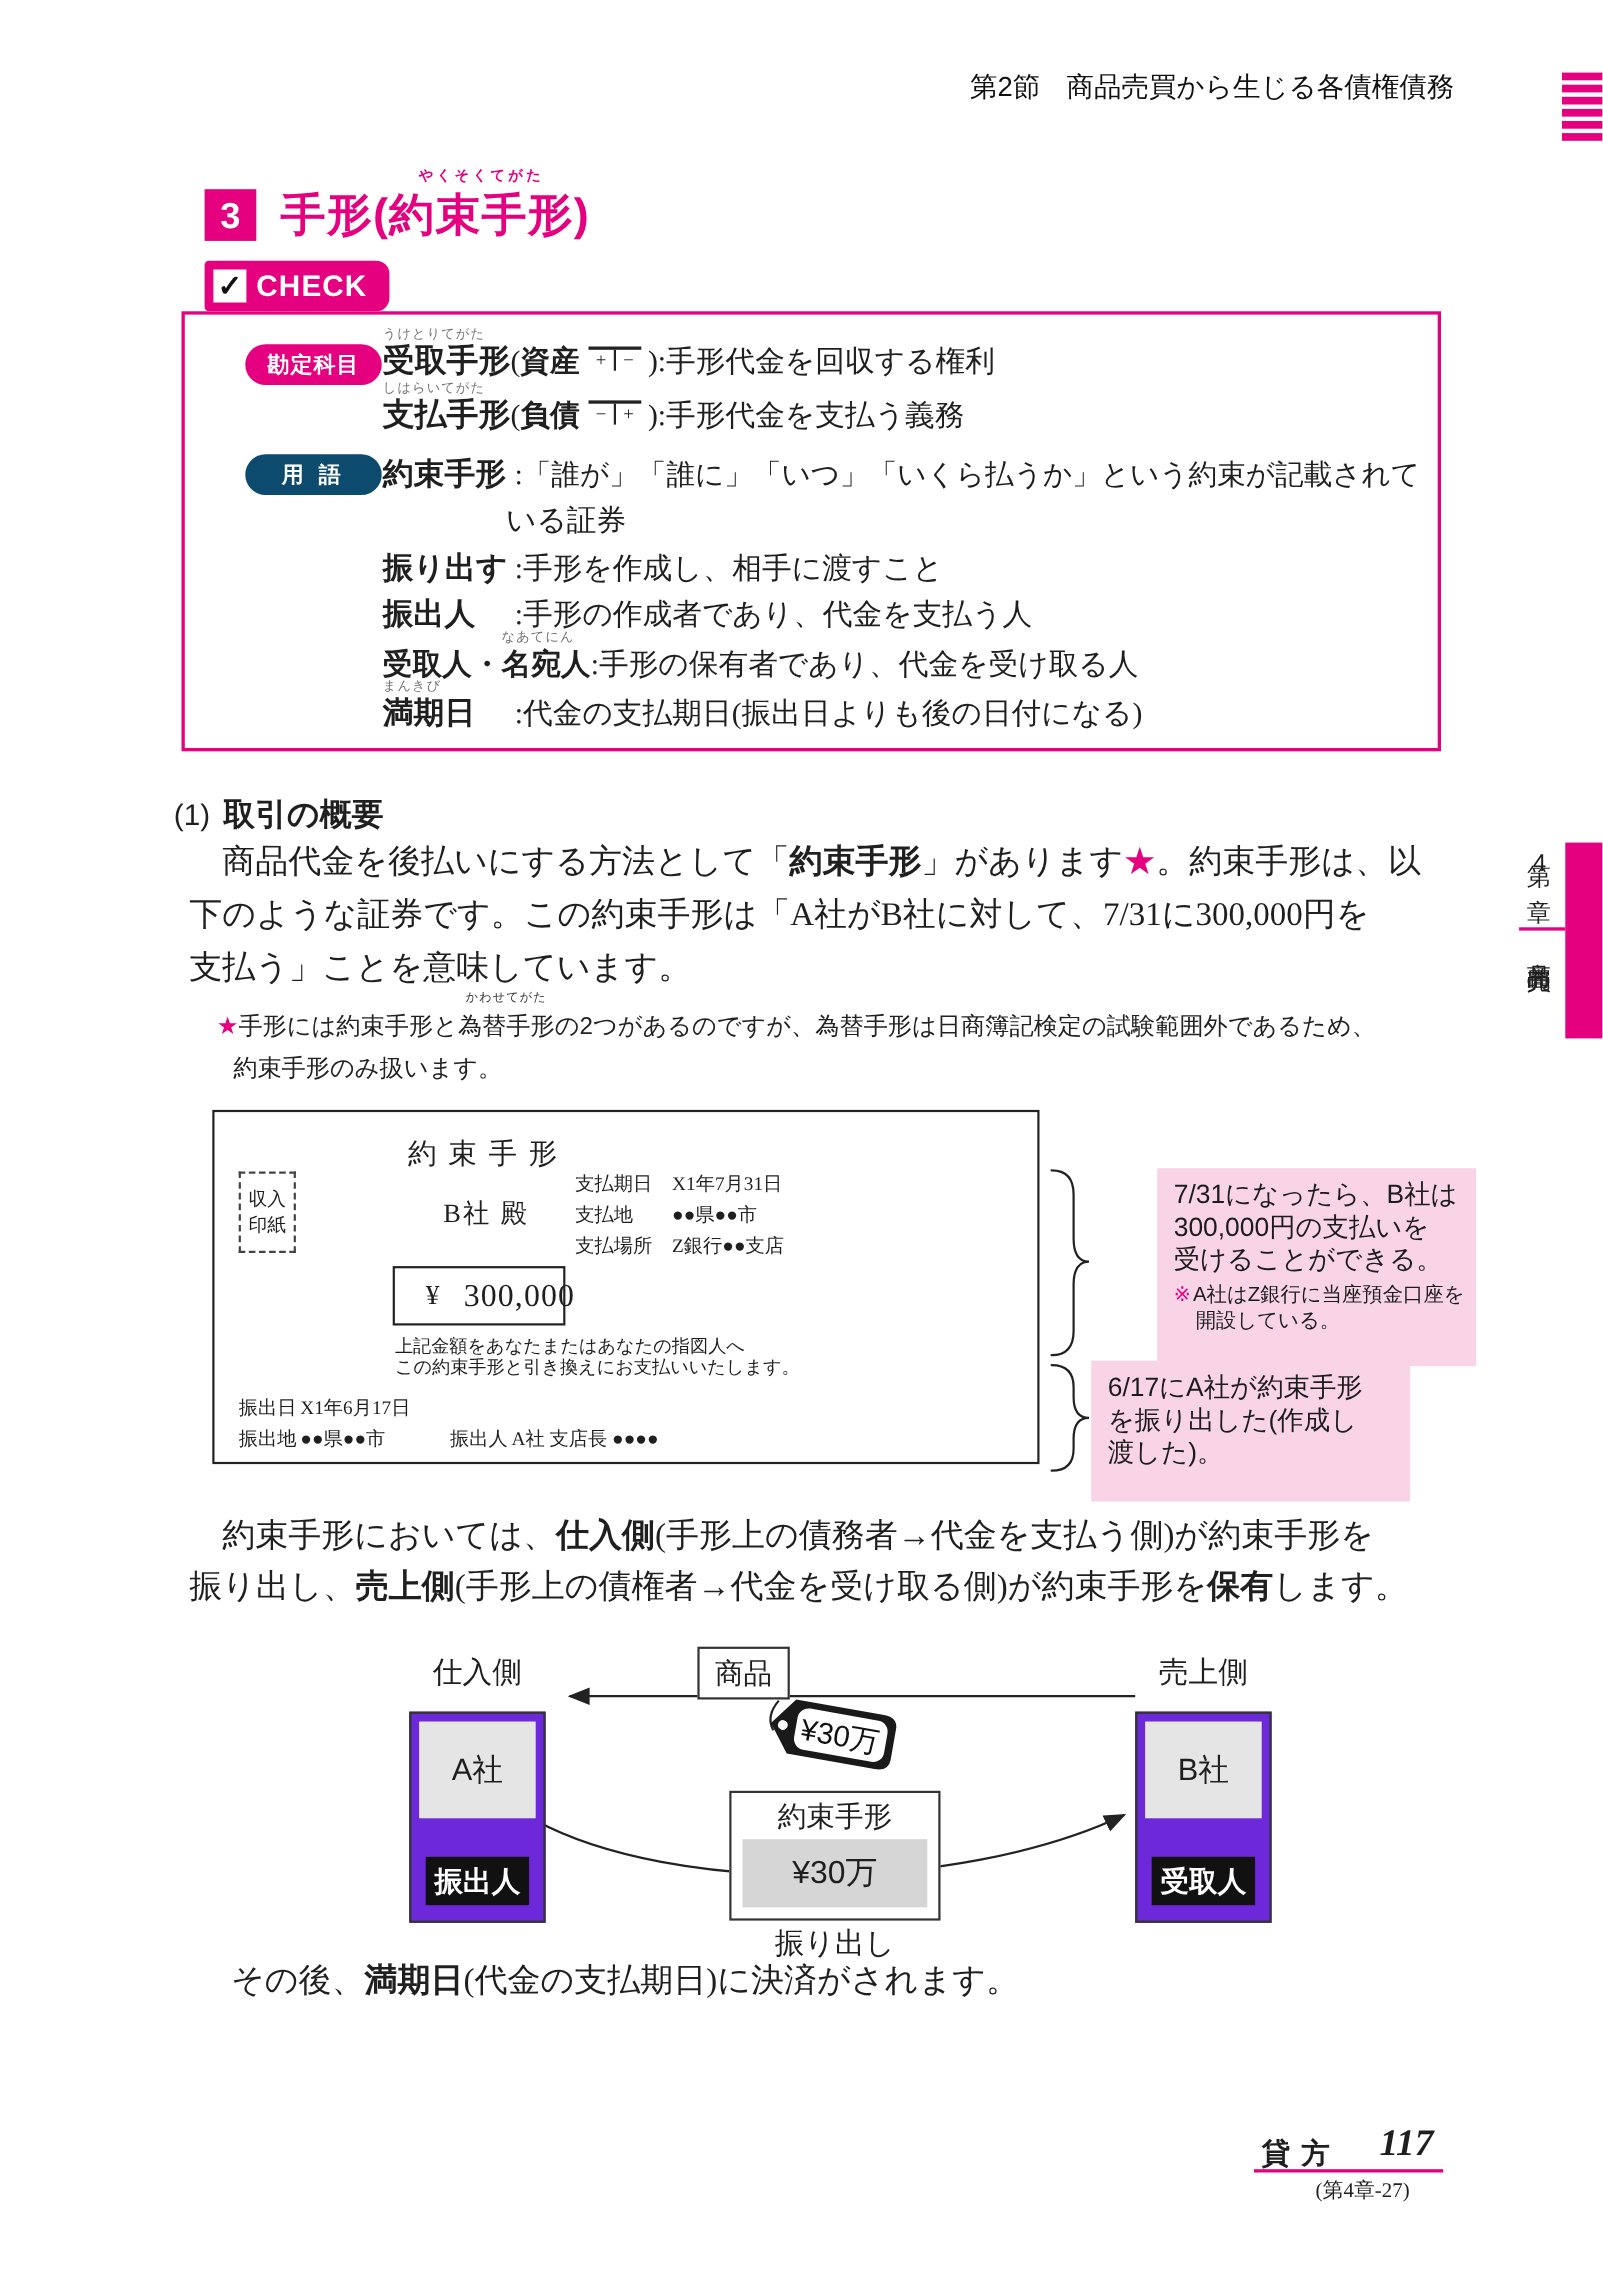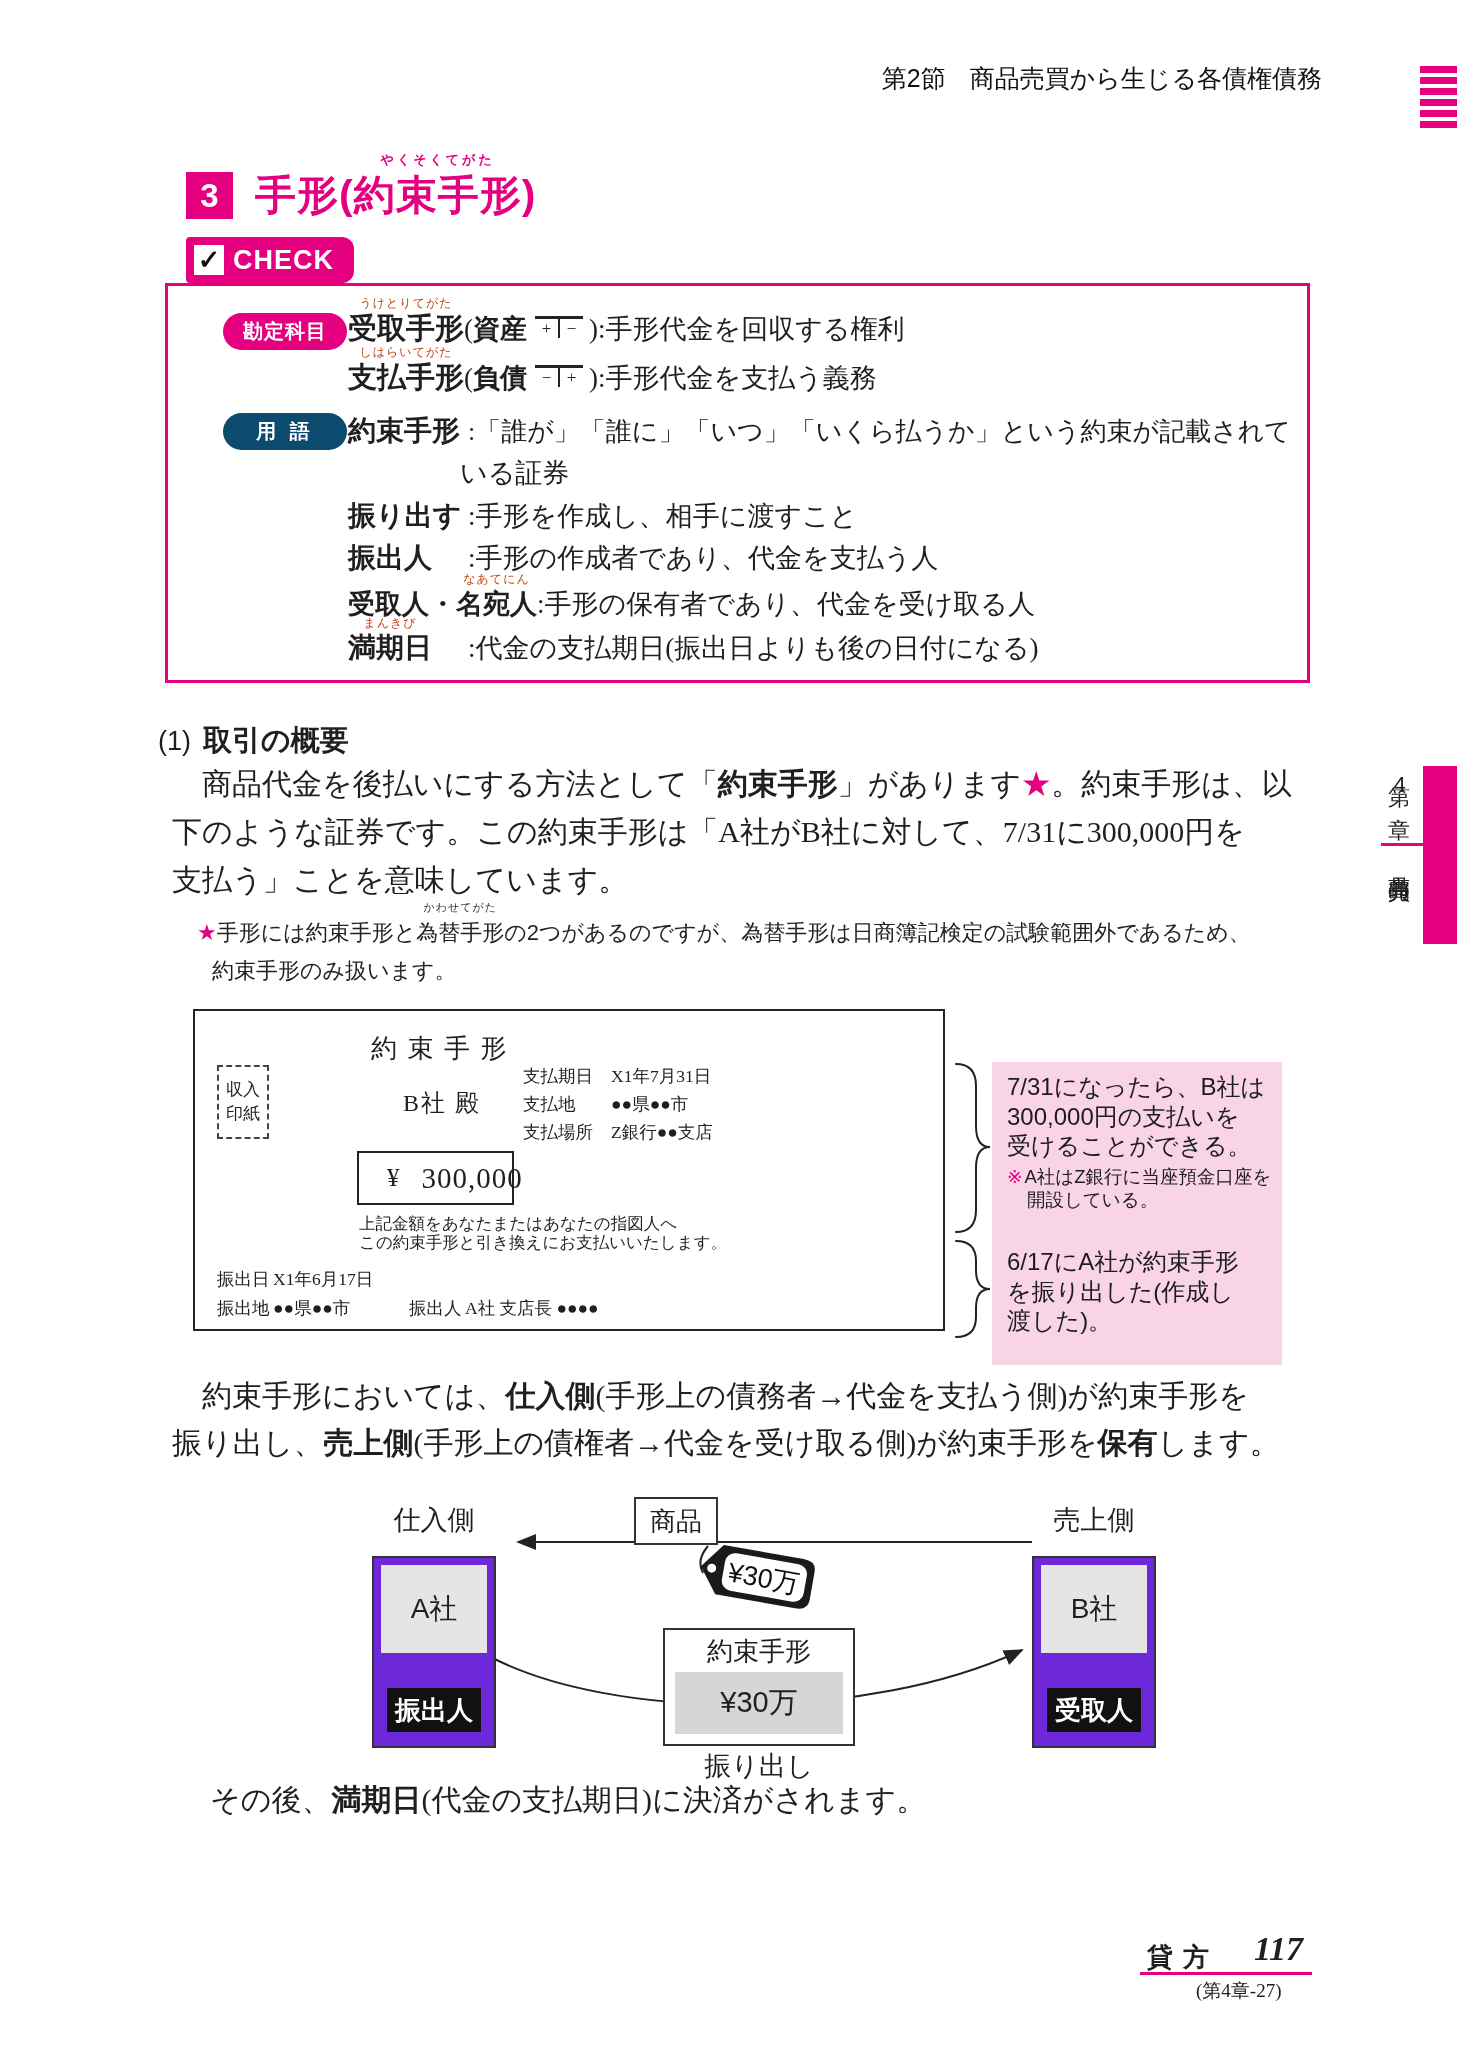--- a/index.html
+++ b/index.html
@@ -33,21 +33,21 @@
            font-family:"Liberation Sans","DejaVu Sans",sans-serif;}
   
   .ckpanel{left:165px;top:283px;width:1145px;height:400px;border:3px solid #e4007f;background:#fff;box-sizing:border-box;}
   .ckpanel > *{position:absolute;}
   .pill{width:124px;height:37px;border-radius:19px;color:#fff;font-size:20px;font-weight:bold;
         display:flex;align-items:center;justify-content:center;
         font-family:"Liberation Sans","DejaVu Sans",sans-serif;letter-spacing:1px;}
   .pill-pink{background:#e4007f;left:55px;top:27px;}
   .pill-black{background:#0c4a6e;left:55px;top:127px;letter-spacing:4px;}
   .ckrow{left:180px;white-space:nowrap;font-size:27px;line-height:34px;}
-  .furi2{position:absolute;top:-14px;left:0;width:100%;text-align:center;font-size:12px;color:#c2410c;
+  .furi2{position:absolute;top:-14px;left:0;width:100%;font-size:12px;color:#737373;
          font-style:normal;font-weight:normal;letter-spacing:1px;line-height:1;
          font-family:"Liberation Sans","DejaVu Sans",sans-serif;}
   .kterm{font-size:29px;}
   .r1{top:25px;}.r2{top:74px;}
   .y1{top:128px;}.y1c{top:170px;left:292px;}.y2{top:213px;}.y3{top:255px;}.y4{top:301px;}.y5{top:345px;}
   .y1 .ser{font-size:26px;}
   .term4{display:inline-block;min-width:120px;font-size:28px;}
   .tacct{display:inline-flex;border-top:3px solid #222;margin:0 6px 0 8px;vertical-align:4px;}
   .tacct span{width:23px;text-align:center;font-size:17px;line-height:19px;font-family:"Liberation Serif","DejaVu Serif",serif;}
   .tacct .tr{border-left:2px solid #222;}
@@ -80,21 +80,21 @@
   .n-promise{left:164px;top:203px;font-size:16.5px;line-height:19px;}
   .n-d1{left:22px;top:256px;font-size:17.5px;display:flex;white-space:nowrap;}
   .n-d2{left:22px;top:285px;font-size:17.5px;display:flex;white-space:nowrap;}
   .n-dl{width:56px;}
   .n-val1{width:126px;}
   .nd3{margin-left:10px;}
   
   .co{background:#f8d4e6;z-index:2;box-sizing:border-box;padding:10px 0 0 15px;
       font-size:24px;line-height:29.5px;color:#1c1c1c;
       font-family:"Liberation Sans","DejaVu Sans",sans-serif;}
-  .co1{left:992px;top:1062px;width:290px;height:180px;}
+  .co1{left:1052px;top:1062px;width:290px;height:180px;}
   .co2{left:992px;top:1237px;width:290px;height:128px;}
   .co-n{font-size:18.5px;line-height:23px;margin-top:4px;}
   .co-mark{color:#e4007f;margin-right:2px;}
   .co-n2{font-size:18.5px;line-height:23px;margin-left:20px;}
   
   .p2w{left:172px;top:1372px;width:1160px;font-size:30px;line-height:47px;}
   
   .role{top:1502px;width:124px;text-align:center;font-size:27px;}
   .rl{left:372px;}.rr{left:1032px;}
   .dgbox{top:1556px;width:124px;height:192px;border:2px solid #333;background:#6d28d9;z-index:2;box-sizing:border-box;}

